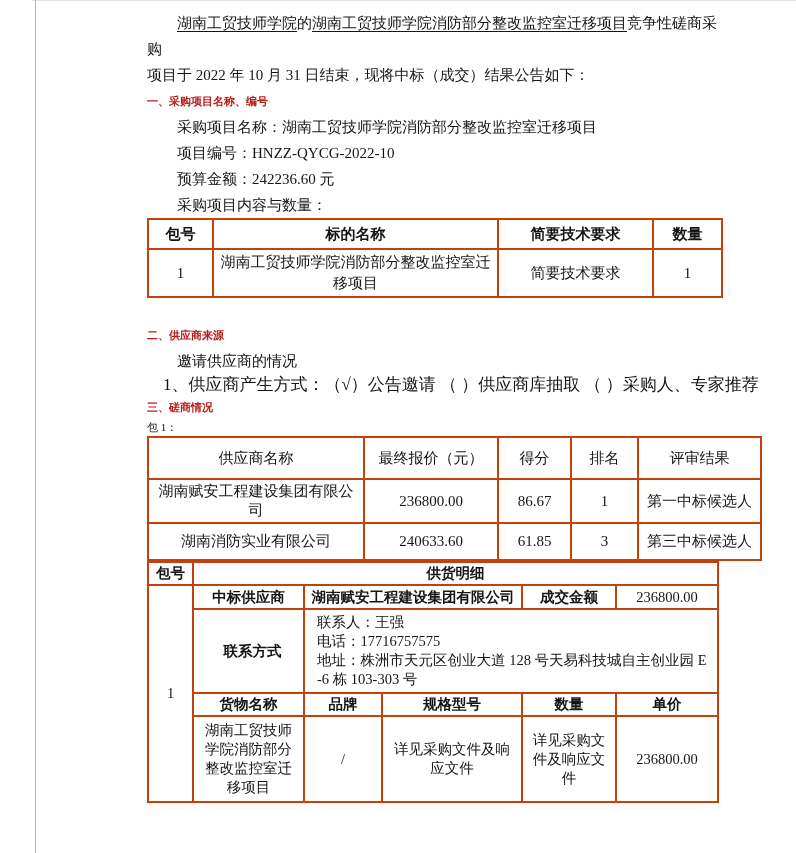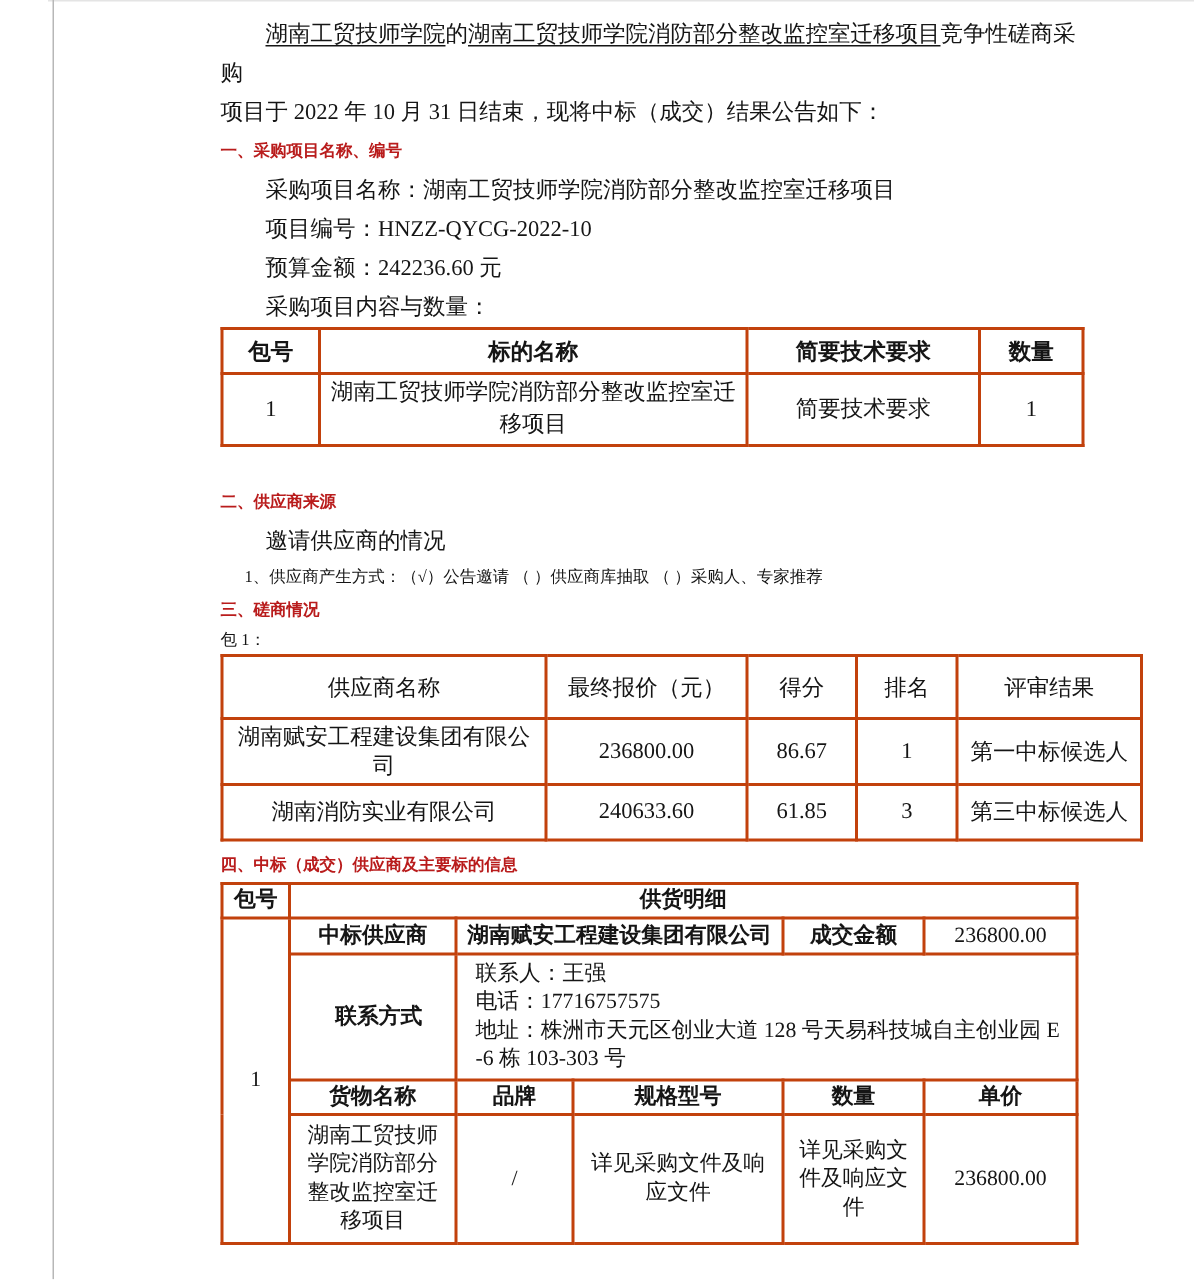--- a/index.html
+++ b/index.html
@@ -17,21 +17,21 @@
   p.intro { width:580px; font-size:15px; line-height:26px; text-indent:2em; }
   .u { text-decoration:underline; text-underline-offset:3px; }
 
   h3 {
     font-family:"Liberation Sans","DejaVu Sans",sans-serif;
     font-weight:bold; font-size:11px; line-height:26px; color:#b91c1c;
   }
   h3.tight { line-height:22px; }
 
   p.body { font-size:15px; line-height:26px; text-indent:2em; }
-  p.source-line { font-size:11px; line-height:22px; margin-left:16px; }
+  p.source-line { font-size:17px; line-height:22px; margin-left:16px; }
   p.pkg { font-size:11px; line-height:18px; }
 
   table { border-collapse:collapse; table-layout:fixed; border:2px solid #3d3d3d; }
   td {
     border:2px solid #c2410c; text-align:center; vertical-align:middle;
     font-size:15px; padding:2px 4px; word-break:break-all;
   }
   .b { font-weight:bold; font-family:"Liberation Sans","DejaVu Sans",sans-serif; font-size:15px; }
 
   .t1 { width:574px; }
@@ -128,21 +128,20 @@
       <tr class="dr">
         <td>湖南消防实业有限公司</td>
         <td>240633.60</td>
         <td>61.85</td>
         <td>3</td>
         <td>第三中标候选人</td>
       </tr>
     </tbody>
       </table>
 
-    <h3 class="tight mt-s4">四、中标（成交）供应商及主要标的信息</h3>
 
     <table class="t3">
       <colgroup>
           <col style="width:45px">
           <col style="width:111px">
           <col style="width:78px">
           <col style="width:140px">
           <col style="width:94px">
           <col style="width:102px">
         </colgroup>

